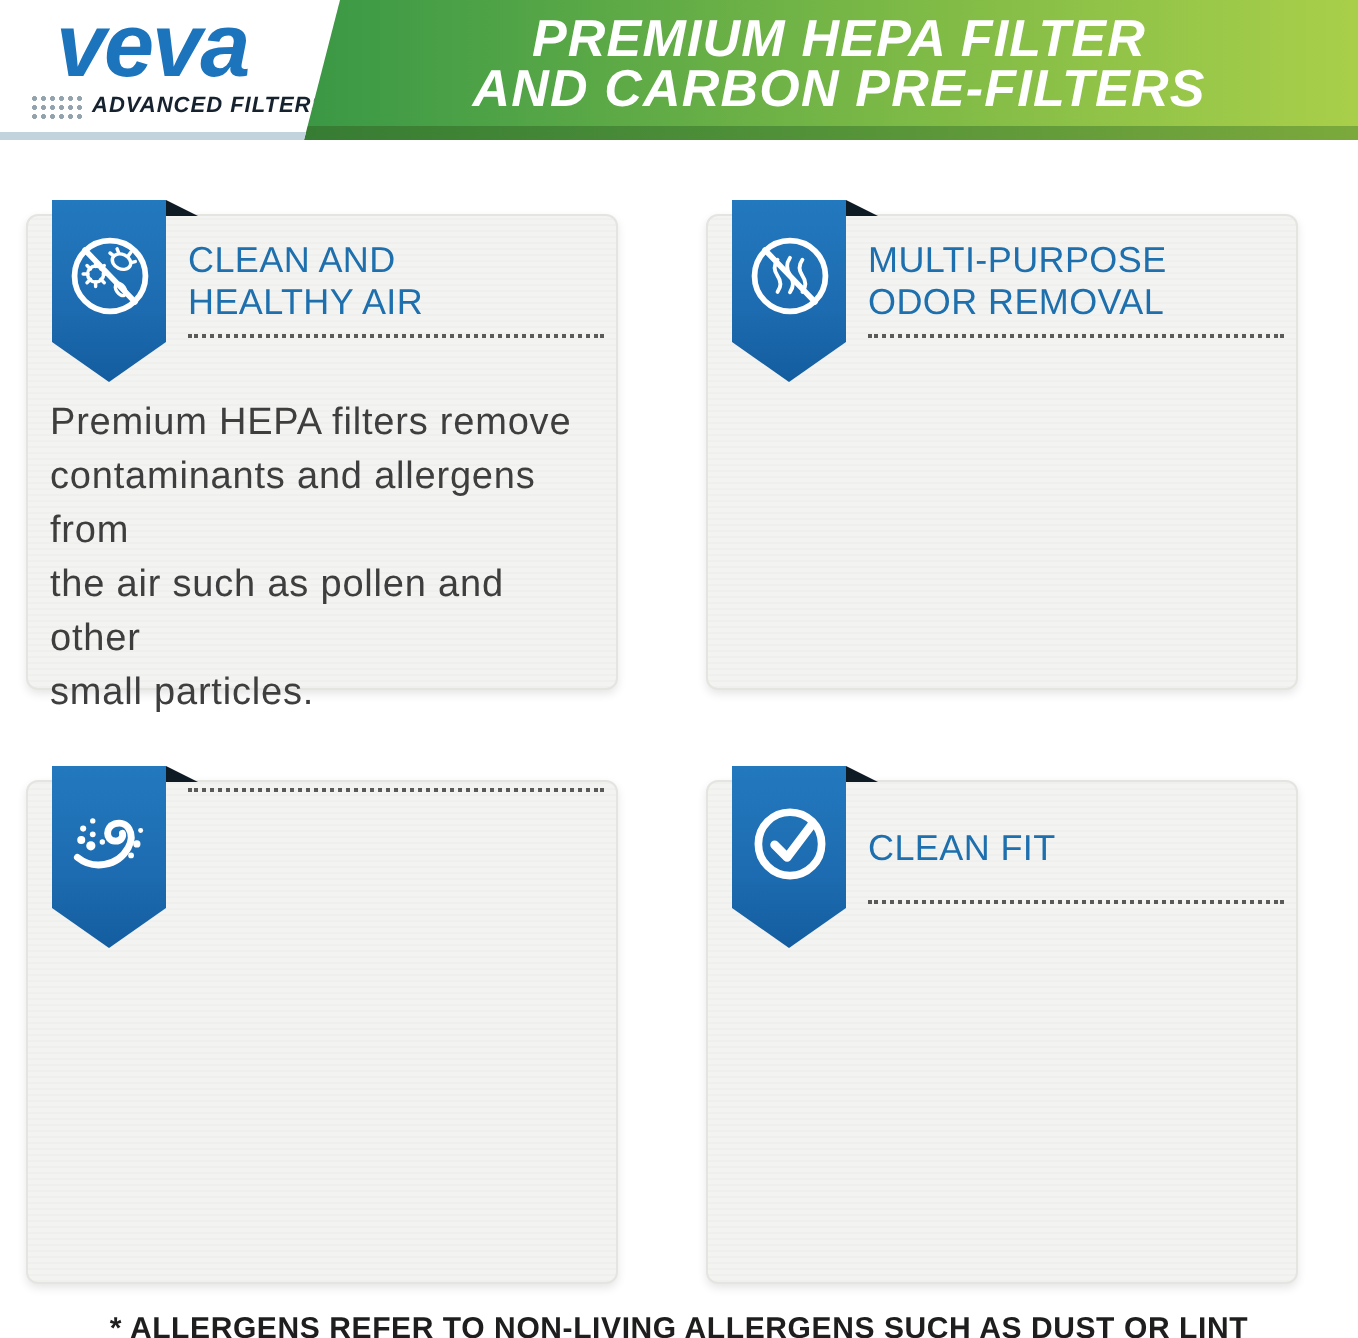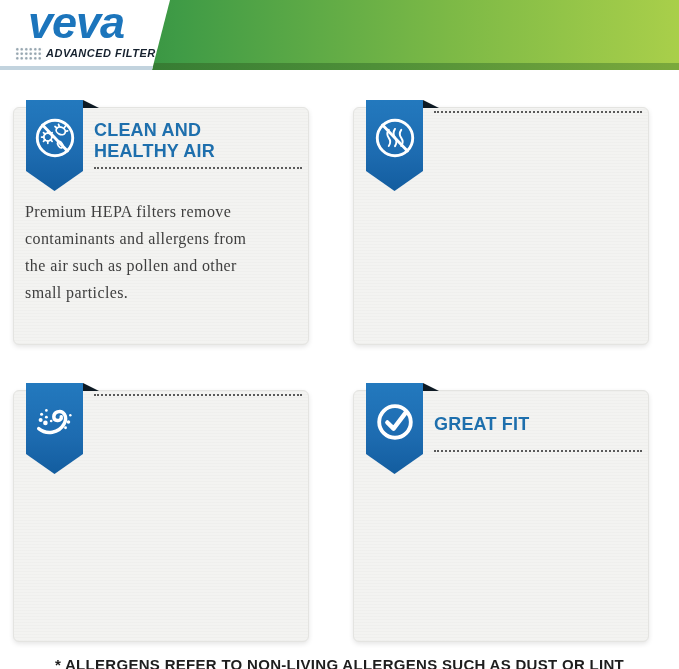--- a/index.html
+++ b/index.html
@@ -82,49 +82,51 @@
     position:absolute; left:69px; top:-8px; width:0; height:0;
     border-bottom:8px solid #0e1a24;
     border-right:16px solid transparent;
     z-index:1;
   }
   .card-head {
     margin:10px 8px 0 80px; min-height:46px;
     display:flex; align-items:center;
   }
   .card-title {
-    color:#1e6fad; font-size:18px; font-weight:bold;
+    color:#1e6fad; font-size:18px; font-weight:normal;
     line-height:21px; letter-spacing:0.2px; white-space:pre-line;
   }
   .dotted {
     margin:3px 6px 0 80px;
     border-bottom:2px dotted #5a5a5a;
   }
   .card-body {
     margin:29px 10px 0 11px;
-    color:#3e3e3e; font-size:16px; line-height:27px;
-    letter-spacing:0.4px; white-space:pre-line;font-family:Liberation Serif, serif;
+    color:#3e3e3e; font-size:19px; line-height:27px;
+    letter-spacing:0.4px; white-space:pre-line;
   }
 
   
   .footer-note {
     margin-top:14px;
     text-align:center;
     color:#1e1e1e; font-size:15px; font-weight:bold;
     letter-spacing:0.3px;
   }
 
   .icon-svg { display:block; }
 </style>
 </head>
 <body>
 
 <div class="header">
   <div class="banner-bg"></div>
   <div class="banner-strip"></div>
+  <div class="banner-text">PREMIUM HEPA FILTER
+AND CARBON PRE-FILTERS</div>
   <div class="logo-area">
     <div class="halftone"></div>
     <div class="brand">veva</div>
     <div class="tagline">ADVANCED FILTERS</div>
   </div>
 </div>
 
 <div class="cards">
 
   <div class="card">
@@ -162,20 +164,24 @@
         <g stroke="#ffffff" fill="none" stroke-linecap="round">
           <circle cx="24" cy="24" r="18.5" stroke-width="3"></circle>
           <g stroke-width="2">
             <path d="M17.5 15.5q-3 4.2 0 8.4t0 8.4"></path>
             <path d="M24 14.5q-3 4.5 0 9t0 9"></path>
             <path d="M30.5 15.5q-3 4.2 0 8.4t0 8.4"></path>
           </g>
           <line x1="11" y1="10.5" x2="37" y2="37.5" stroke-width="3"></line>
         </g>
       </svg>
+    </div>
+    <div class="card-head">
+      <div class="card-title">MULTI-PURPOSE
+ODOR REMOVAL</div>
     </div>
     <div class="dotted"></div>
   </div>
 
   <div class="card">
     <div class="fold"></div>
     <div class="ribbon">
       <svg class="icon-svg" width="46" height="46" viewBox="0 0 48 48">
         <g fill="#ffffff" stroke="none">
           <circle cx="10" cy="17" r="1.6"></circle>
@@ -196,20 +202,20 @@
 
   <div class="card">
     <div class="fold"></div>
     <div class="ribbon">
       <svg class="icon-svg" width="46" height="46" viewBox="0 0 48 48">
         <circle cx="24" cy="25" r="16.5" stroke="#ffffff" stroke-width="4" fill="none"></circle>
         <path d="M16 25.5l6.5 6.5L35 15.5" stroke="#ffffff" stroke-width="4.6" fill="none" stroke-linecap="round" stroke-linejoin="round"></path>
       </svg>
     </div>
     <div class="card-head">
-      <div class="card-title">GREAT FIT</div>
+      <div class="card-title">CLEAN FIT</div>
     </div>
     <div class="dotted"></div>
   </div>
 
 </div>
 
 <div class="footer-note">* ALLERGENS REFER TO NON-LIVING ALLERGENS SUCH AS DUST OR LINT</div>
 
 </body></html>

